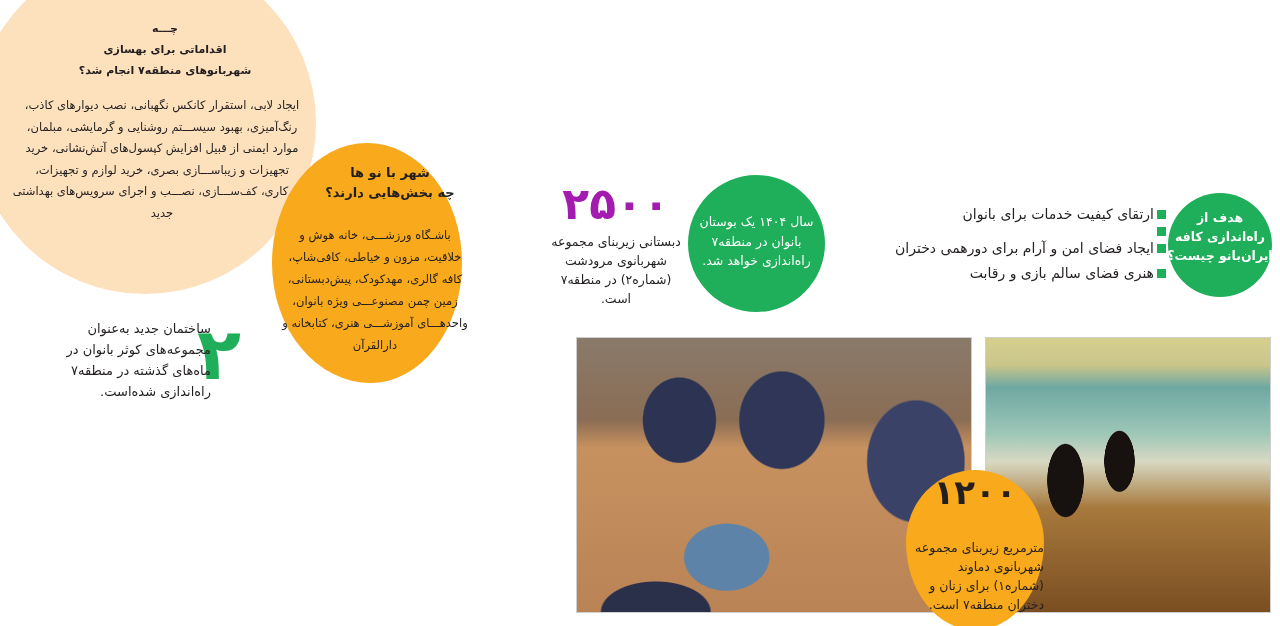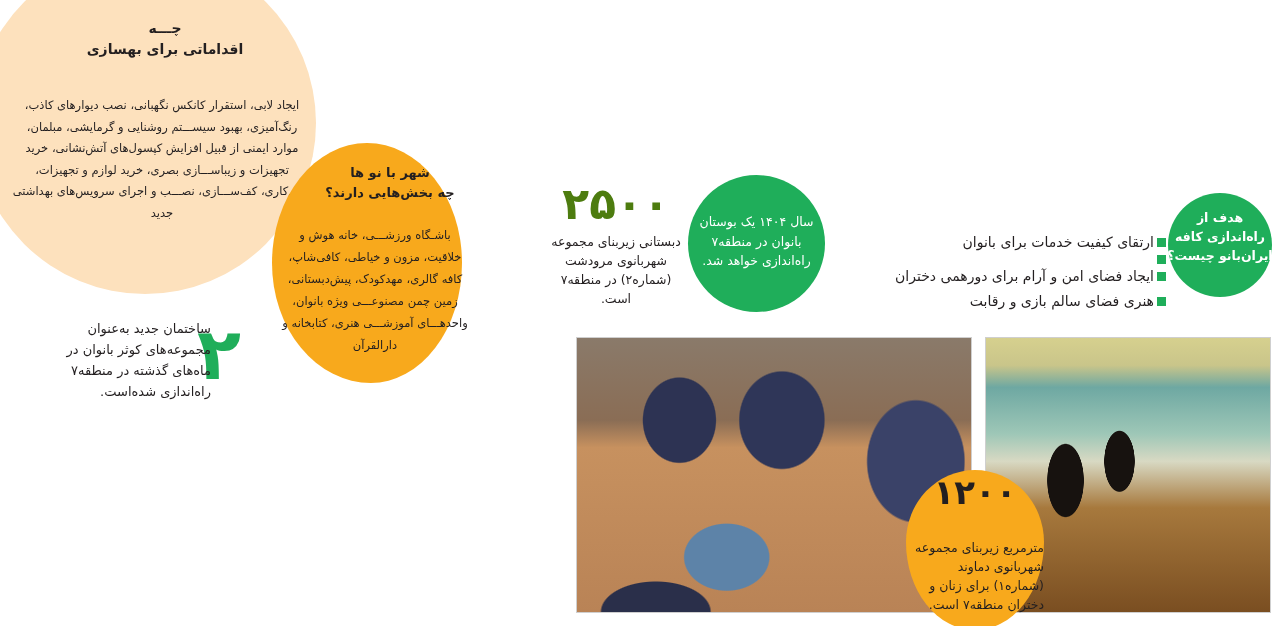--- a/index.html
+++ b/index.html
@@ -8,42 +8,42 @@
 
   .circle { position: absolute; border-radius: 50%; }
   .peach { background: #fde1bd; }
   .orange { background: #f8a91c; }
   .green { background: #1fae5a; }
 
   .txt { position: absolute; text-align: center; direction: rtl; }
 
   
   #peach-circle { left: -26px; top: -48px; width: 342px; height: 342px; }
-  #peach-title { left: 20px; top: 18px; width: 290px; font-size: 14px; font-weight: bold; line-height: 21px; }
+  #peach-title { left: 20px; top: 18px; width: 290px; font-size: 11px; font-weight: bold; line-height: 21px; }
   #peach-body { left: 12px; top: 95px; width: 300px; font-size: 11.5px; line-height: 21.5px; }
 
   
   #num-2 { position: absolute; left: 197px; top: 318px; font-size: 72px; font-weight: bold; color: #1fae5a; line-height: 1; font-family: "DejaVu Sans", sans-serif; }
   #num-2-desc { left: 36px; top: 318px; width: 175px; font-size: 13px; line-height: 21px; text-align: right; }
 
   
   #orange-circle { left: 272px; top: 143px; width: 190px; height: 240px; border-radius: 50% 50% 48% 52% / 50% 50% 50% 50%; }
   #orange-title { left: 300px; top: 163px; width: 180px; font-size: 13px; font-weight: bold; line-height: 20px; }
   #orange-body { left: 280px; top: 224px; width: 190px; font-size: 11.5px; line-height: 22px; }
 
   
-  #num-2500 { left: 556px; top: 182px; width: 120px; font-size: 44px; font-weight: bold; color: #4d7c0f; line-height: 1; }
+  #num-2500 { left: 556px; top: 182px; width: 120px; font-size: 44px; font-weight: bold; color: #a21caf; line-height: 1; }
   #num-2500-desc { left: 548px; top: 232px; width: 136px; font-size: 12.5px; line-height: 19px; }
 
   
   #green-circle-mid { left: 688px; top: 175px; width: 137px; height: 137px; }
   #green-mid-text { left: 690px; top: 212px; width: 133px; font-size: 12.5px; line-height: 19.5px; color: #ffffff; }
 
   
-  #goals-list { position: absolute; left: 848px; top: 202px; width: 318px; list-style: none; direction: rtl; margin-top: 28px; }
+  #goals-list { position: absolute; left: 848px; top: 202px; width: 318px; list-style: none; direction: rtl; }
   #goals-list li { font-size: 14px; line-height: 25px; text-align: right; white-space: nowrap; display: flex; align-items: center; justify-content: flex-start; gap: 3px; }
   .bullet { display: inline-block; width: 9px; height: 9px; background: #1fae5a; flex: none; }
 
   
   #green-circle-goal { left: 1168px; top: 193px; width: 104px; height: 104px; }
   #goal-title { left: 1166px; top: 208px; width: 108px; font-size: 12.5px; font-weight: bold; line-height: 19px; color: #ffffff; }
 
   
   .photo { position: absolute; overflow: hidden; border: 1px solid #cfcfcf; }
   #photo-girls { left: 576px; top: 337px; width: 396px; height: 276px;
@@ -67,20 +67,21 @@
   #num-1200 { left: 910px; top: 475px; width: 130px; font-size: 34px; font-weight: bold; color: #231f20; line-height: 1; }
   #num-1200-desc { left: 906px; top: 538px; width: 138px; font-size: 12.5px; line-height: 19px; text-align: right; }
 </style>
 </head>
 <body>
 
 <div id="peach-circle" class="circle peach"></div>
 <div id="peach-title" class="txt">
   <div>چـــه</div>
   <div>اقداماتی برای بهسازی</div>
+  <div>شهربانوهای منطقه۷ انجام شد؟</div>
 </div>
 <div id="peach-body" class="txt">ایجاد لابی، استقرار کانکس نگهبانی، نصب دیوارهای کاذب، رنگ‌آمیزی، بهبود سیســـتم روشنایی و گرمایشی، مبلمان، موارد ایمنی از قبیل افزایش کپسول‌های آتش‌نشانی، خرید تجهیزات و زیباســـازی بصری، خرید لوازم و تجهیزات، عایق‌کاری، کف‌ســـازی، نصـــب و اجرای سرویس‌های بهداشتی جدید</div>
 
 <div id="num-2">۲</div>
 <div id="num-2-desc" class="txt">ساختمان جدید به‌عنوان مجموعه‌های کوثر بانوان در ماه‌های گذشته در منطقه۷ راه‌اندازی شده‌است.</div>
 
 <div id="orange-circle" class="circle orange"></div>
 <div id="orange-title" class="txt">
   <div>شهر با نو ها</div>
   <div>چه بخش‌هایی دارند؟</div>

